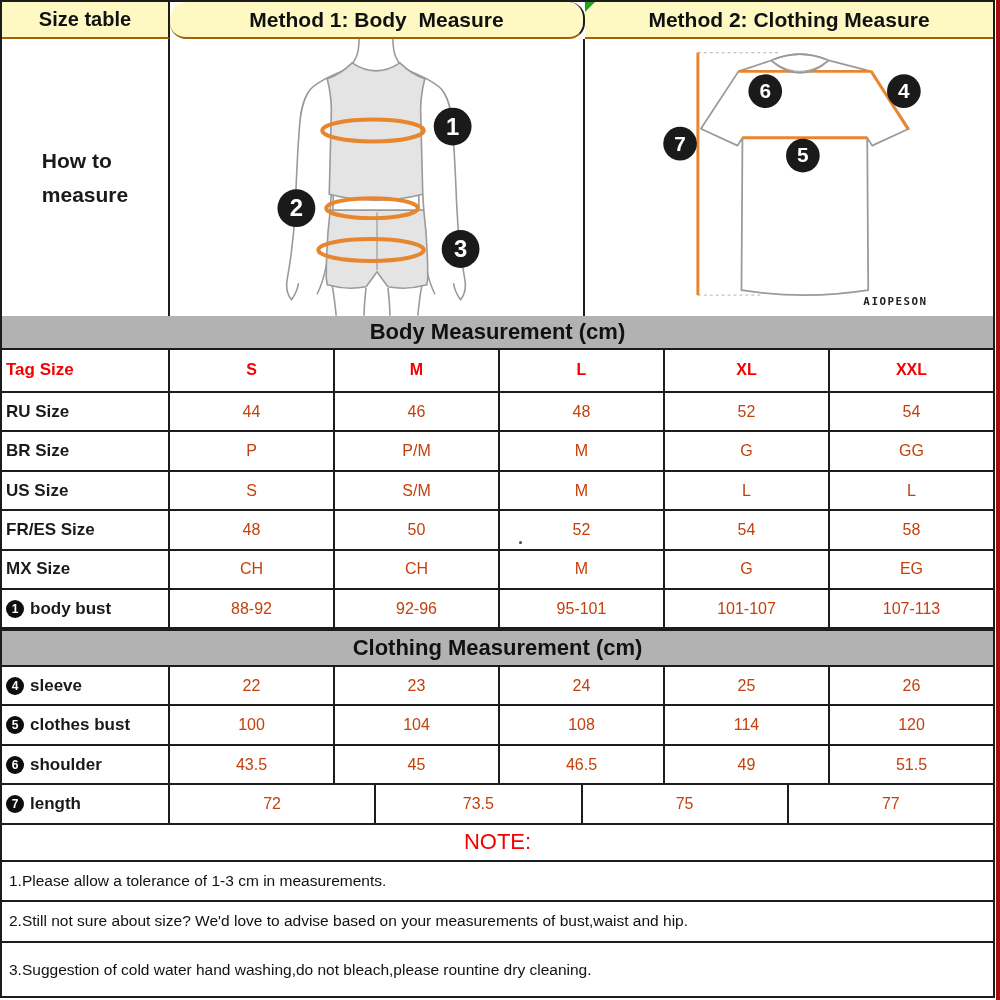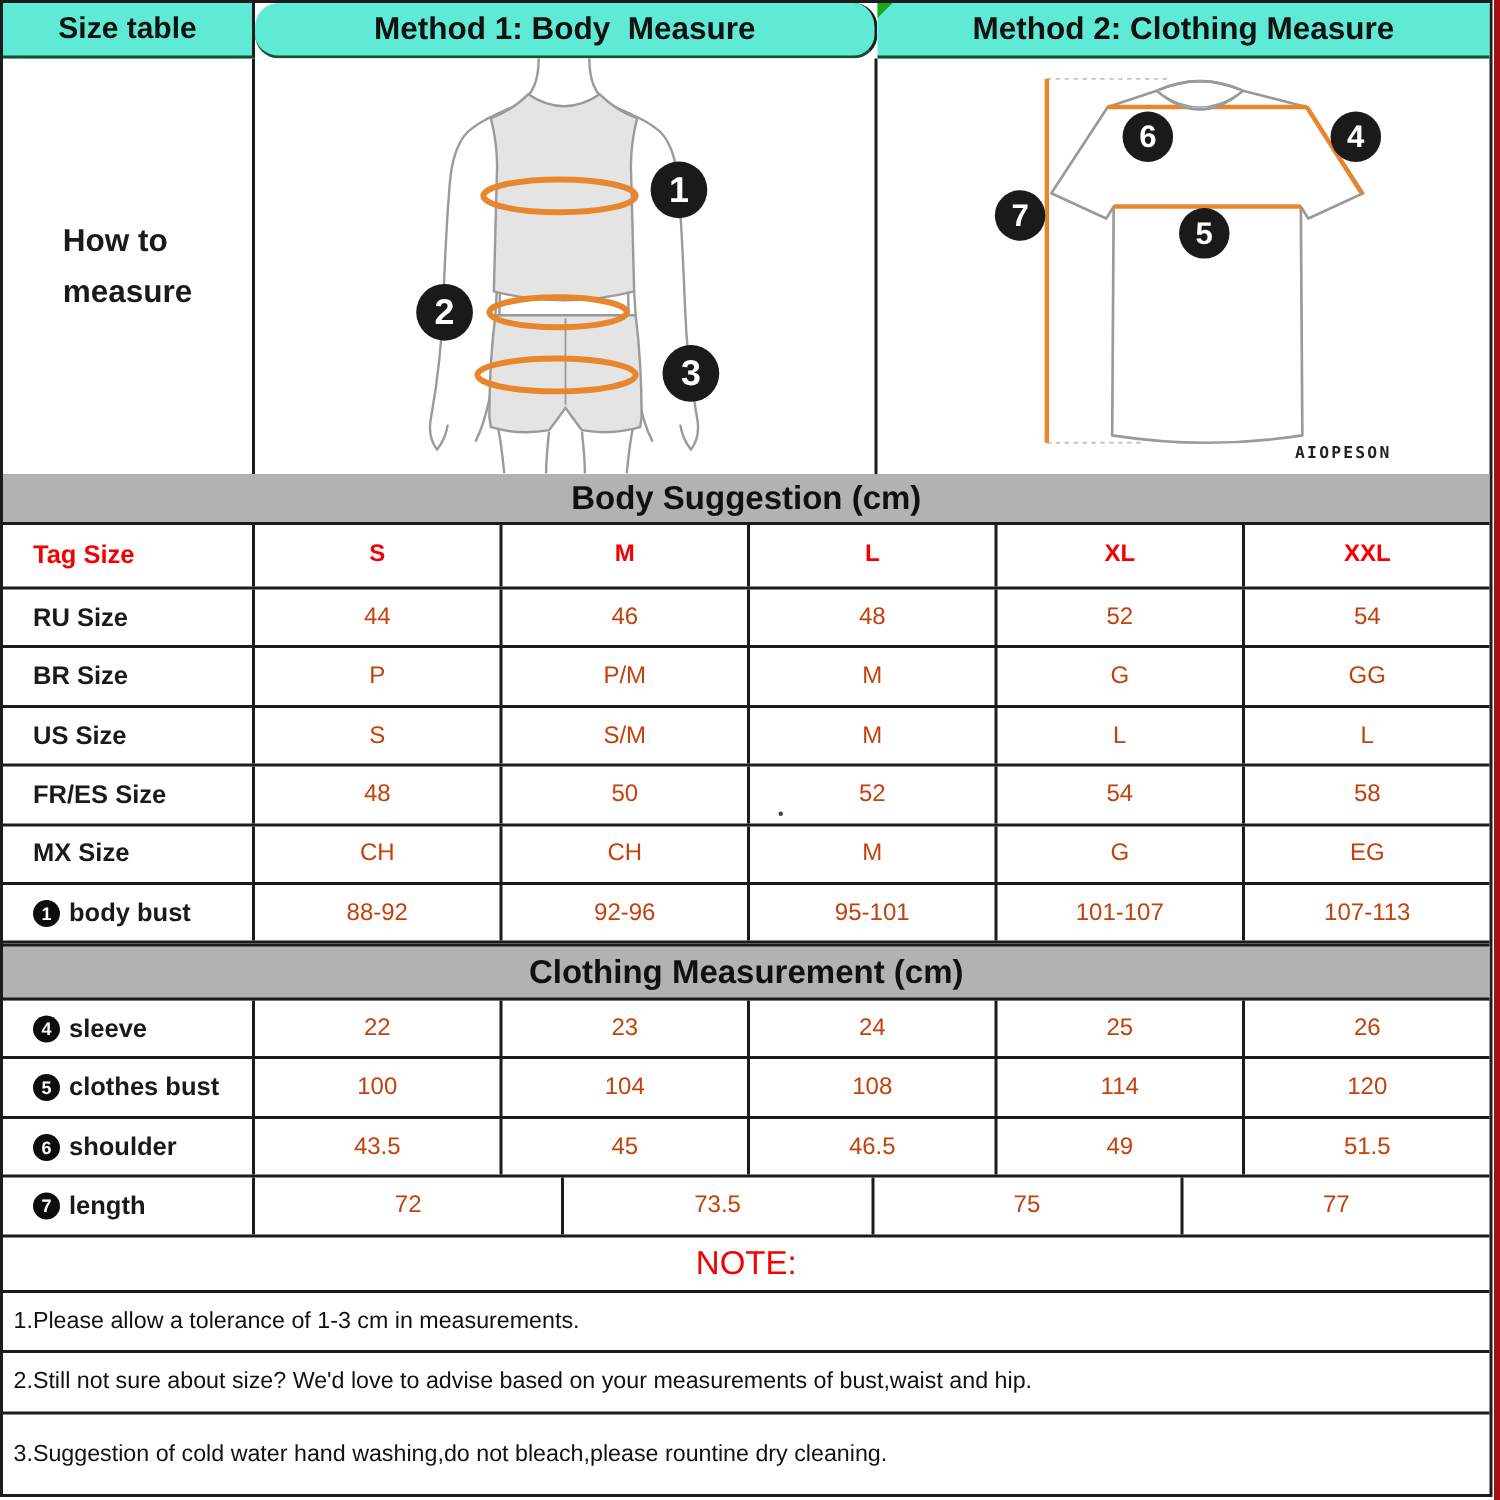--- a/index.html
+++ b/index.html
@@ -6,21 +6,21 @@
   html,body { background:#fff; }
   body { font-family:"Liberation Sans", sans-serif; color:#1a1a1a; }
   .page { position:relative; width:1000px; height:1000px; background:#fff; overflow:hidden; }
   .red-edge { position:absolute; top:0; right:0; width:4px; height:100%; background:#a31212; }
   .sheet { position:absolute; top:0; left:0; width:995px; height:998px;
            border:2px solid #1c1c1c; display:flex; flex-direction:column; background:#fff; }
 
   
   .row { display:flex; }
   .top-header { height:38px; }
-  .th-cell { background:#5eead4; border-right:2px solid #1c1c1c; border-bottom:2px solid #14532d;
+  .th-cell { background:#fef9c3; border-right:2px solid #1c1c1c; border-bottom:2px solid #a16207;
              display:flex; align-items:center; justify-content:center;
              font-weight:bold; font-size:21px; color:#111; white-space:pre; position:relative; }
   .th-size   { width:168px; font-size:20px; }
   .th-m1     { width:415px;border-radius:16px; }
   .th-m2     { flex:1; border-right:none;text-align:right; }
   .green-tri { position:absolute; top:0; left:0; width:0; height:0;
                border-top:10px solid #1ea31e; border-right:10px solid transparent; }
 
   
   .illus-row { height:278px; }
@@ -36,21 +36,21 @@
                  display:flex; align-items:center; justify-content:center;
                  font-weight:bold; font-size:22px; color:#111; }
   .bar-body { height:34px; border-top:none; }
   .bar-clothing { height:38px; }
 
   
   .t-row { display:flex; height:40px; border-bottom:2px solid #1c1c1c; }
   .t-row.header { height:44px; }
   .t-row:last-child { }
   .label-cell { width:168px; border-right:2px solid #1c1c1c; display:flex; align-items:center;
-                padding-left:20px; font-weight:bold; font-size:17px; }
+                padding-left:4px; font-weight:bold; font-size:17px; }
   .val-cell { flex:1; border-right:2px solid #1c1c1c; display:flex; align-items:center;
               justify-content:center; font-size:16px; color:#c2410c; }
   .val-cell:last-child { border-right:none; }
   .red { color:#f40000; }
   .hdr-size { font-weight:bold; font-size:16px; }
   .badge { display:inline-flex; width:18px; height:18px; border-radius:50%; background:#0d0d0d;
            color:#fff; font-size:12px; font-weight:bold; align-items:center; justify-content:center;
            margin-right:6px; flex:none; }
 
   
@@ -155,21 +155,21 @@
             <circle cx="182" cy="52" r="17" fill="#1a1a1a"></circle>
             <text x="182" y="59">6</text>
             <circle cx="96" cy="105" r="17" fill="#1a1a1a"></circle>
             <text x="96" y="112">7</text>
           </g>
           <text x="346" y="268" text-anchor="end" font-size="11" letter-spacing="1.5" fill="#222" font-family="&quot;DejaVu Sans Mono&quot;, monospace" font-weight="bold">AIOPESON</text>
         </svg>
       </div>
     </div>
 
-    <div class="section-bar bar-body">Body Suggestion (cm)</div>
+    <div class="section-bar bar-body">Body Measurement (cm)</div>
 
     <div class="t-row header">
       <div class="label-cell red">Tag Size</div>
       <div class="val-cell hdr-size red">S</div>
       <div class="val-cell hdr-size red">M</div>
       <div class="val-cell hdr-size red">L</div>
       <div class="val-cell hdr-size red">XL</div>
       <div class="val-cell hdr-size red">XXL</div>
     </div>
 

